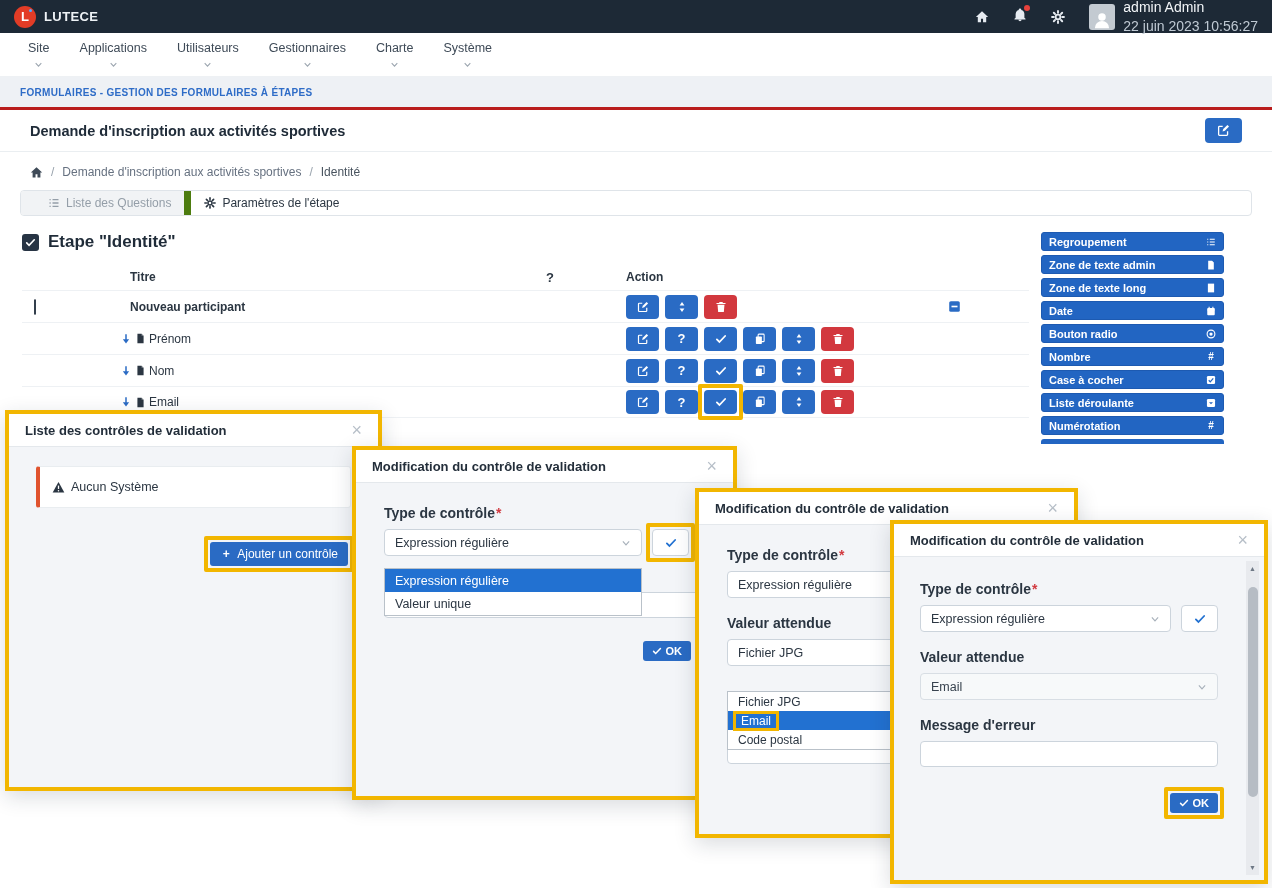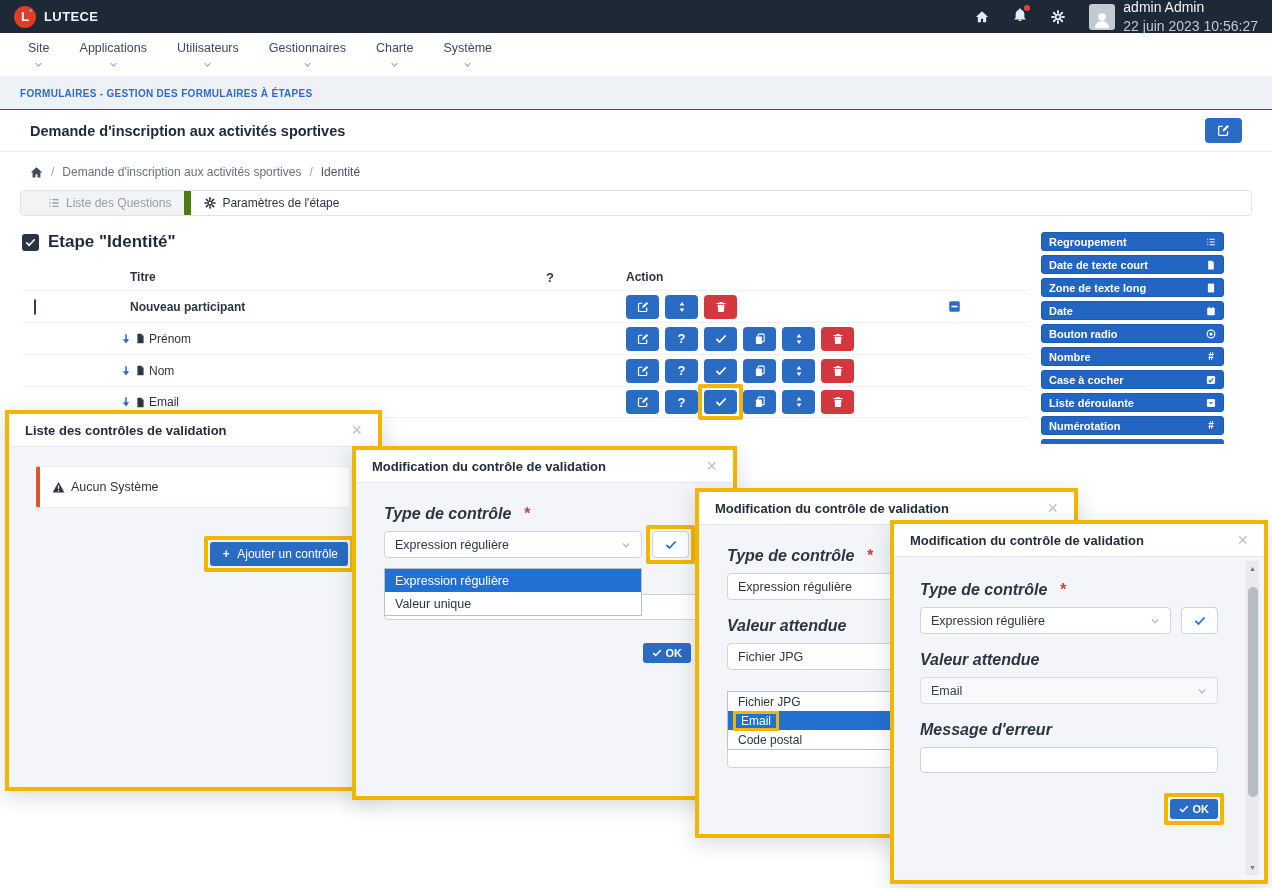--- a/index.html
+++ b/index.html
@@ -26,21 +26,21 @@
   .user-meta { font-size:14px; line-height:1.3; }
   .user-name { color:#f2f5f8; }
   .user-date { color:#bfc9d3; }
 
   
   .menubar { height:44px; background:#fff; border-bottom:1px solid #eef1f4; display:flex; align-items:center; gap:30px; padding:0 28px; font-size:12.5px; color:#3e4a57; }
   .menu-item { display:flex; align-items:center; gap:5px; cursor:pointer;flex-direction:column; }
   .menu-item .caret { font-size:9px; color:#9aa4ae; }
 
   
-  .feature-strip { height:33px; background:#eef1f5; border-bottom:1px solid #b91c1c; display:flex; align-items:center; padding:0 20px; }
+  .feature-strip { height:33px; background:#eef1f5; border-bottom:3px solid #b91c1c; display:flex; align-items:center; padding:0 20px; }
   .feature-path { font-size:10px; font-weight:bold; color:#2e6cc7; letter-spacing:.3px; }
 
   
   .page-header { height:42px; background:#fff; border-bottom:1px solid #eaeef1; display:flex; align-items:center; padding:0 30px; }
   .page-title { font-size:14.5px; font-weight:bold; color:#202c39; }
   .edit-page-btn { margin-left:auto; width:37px; height:25px; background:#2a6bc4; border:none; border-radius:4px; color:#fff; font-size:13px; display:flex; align-items:center; justify-content:center; cursor:pointer; }
 
   
   .breadcrumb { padding:13px 30px 11px; display:flex; align-items:center; gap:8px; font-size:12px; color:#667180; }
   .bc-home { font-size:13px; color:#3e4a57; cursor:pointer; }
@@ -102,21 +102,21 @@
   #modal-edit1 { left:352px; top:446px; width:385px; height:354px; z-index:11; }
   #modal-edit2 { left:695px; top:488px; width:383px; height:350px; z-index:12; }
   #modal-edit3 { left:890px; top:520px; width:378px; height:364px; z-index:13; }
 
   .alert { margin:19px 27px 0; background:#fff; border:1px solid #e9edf0; border-left:4px solid #e0532e; border-radius:3px; padding:13px 12px; display:flex; align-items:center; gap:6px; font-size:12.5px; color:#2b3642; }
   .alert .ic { font-size:13px; color:#2b3642; }
   .add-row { display:flex; justify-content:flex-end; margin:34px 30px 0; }
   .btn-primary { background:#2a6bc4; color:#fff; border:none; border-radius:3px; font-size:12px; padding:5px 10px; display:inline-flex; align-items:center; gap:5px; cursor:pointer; }
   .btn-primary .ic { font-size:12px; font-weight:bold; }
 
-  .field-label { font-size:16px; font-weight:bold; color:#2b3642; display:flex; gap:12px;font-style:italic; }
+  .field-label { font-size:14px; font-weight:bold; color:#2b3642; display:flex; gap:1px; }
   .req { color:#d23b41; }
   .select { height:27px; background:#fff; border:1px solid #ccd4dc; border-radius:4px; display:flex; align-items:center; justify-content:space-between; padding:0 10px; font-size:12.5px; color:#2b3642; cursor:pointer; }
   .select .caret { font-size:10px; color:#a7b0ba; }
   .select-muted { background:#f7f9fa; border-color:#d8dee4; color:#38434f; }
   .check-btn { width:37px; height:27px; background:#fff; border:1px solid #ccd4dc; border-radius:4px; color:#2271d1; display:flex; align-items:center; justify-content:center; font-size:12px; cursor:pointer; }
   .select-row { display:flex; gap:10px; align-items:flex-start; margin-top:8px; }
   .dropdown { position:absolute; background:#fff; border:1px solid #b9c1c9; font-size:12.5px; z-index:5; }
   .dd-item { height:23px; display:flex; align-items:center; padding:0 10px; color:#2b3642; cursor:pointer; }
   .dd-item-sm { height:19px; font-size:12px; }
   .dd-selected { background:#2271d1; color:#fff; }
@@ -554,21 +554,21 @@
         <span>Regroupement</span>
         <span class="ic">
           <svg viewBox="0 0 16 16">
             <g stroke="currentColor" stroke-width="1.7">
               <path d="M2 3.5h1.6M6 3.5h8M2 8h1.6M6 8h8M2 12.5h1.6M6 12.5h8"></path>
             </g>
           </svg>
         </span>
       </div>
     <div class="tool-btn">
-        <span>Date de texte court</span>
+        <span>Zone de texte admin</span>
         <span class="ic">
           <svg viewBox="0 0 16 16">
             <path d="M3.5 1h6l3 3v11h-9z" fill="currentColor"></path>
             <path d="M9.5 1l3 3h-3z" fill="#fff" opacity=".45"></path>
           </svg>
         </span>
       </div>
     <div class="tool-btn">
         <span>Zone de texte long</span>
         <span class="ic">

